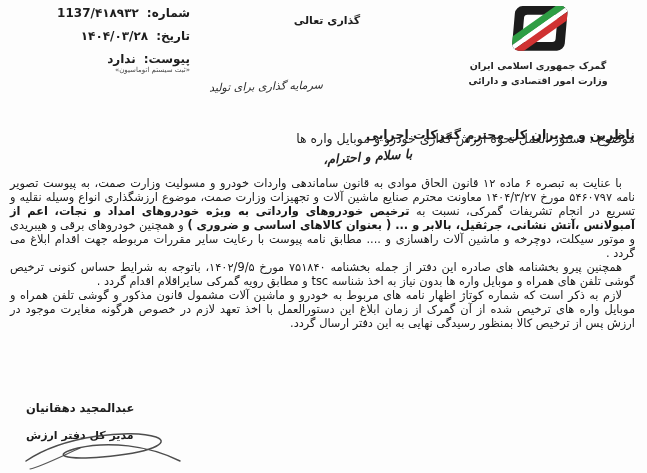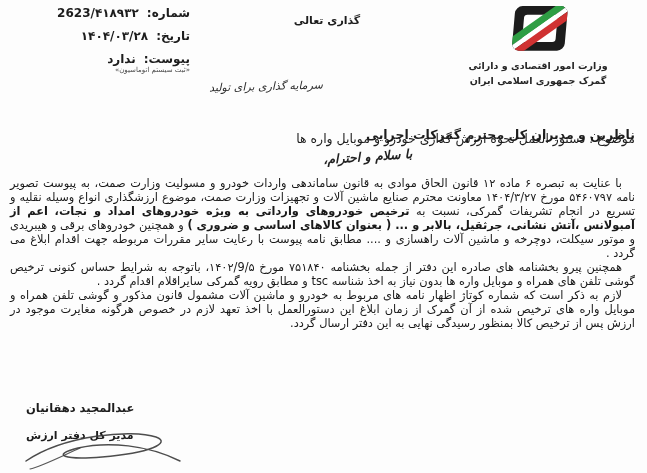--- a/index.html
+++ b/index.html
@@ -53,21 +53,21 @@
   .sig-scrawl { position:absolute; top:26px; left:-6px; pointer-events:none; }
 </style>
 </head>
 <body>
 
 <div class="page">
 
   <div class="meta">
     <div class="meta-row">
       <span class="lbl">شماره:</span>
-      <span class="val">2623/۴۱۸۹۳۲</span>
+      <span class="val">1137/۴۱۸۹۳۲</span>
     </div>
     <div class="meta-row">
       <span class="lbl">تاریخ:</span>
       <span class="val">۱۴۰۴/۰۳/۲۸</span>
     </div>
     <div class="meta-row" style="margin-bottom:2px;">
       <span class="lbl">پیوست:</span>
       <span class="val">ندارد</span>
     </div>
     <div class="meta-note">«ثبت سیستم اتوماسیون»</div>
@@ -87,22 +87,22 @@
         <rect x="34" y="14" width="42" height="34" rx="4" fill="#ffffff"></rect>
         <g clip-path="url(#logoClip)">
           <g transform="rotate(-37 55 31)">
             <rect x="-20" y="19" width="150" height="9" fill="#2f9e44"></rect>
             <rect x="-20" y="28" width="150" height="6" fill="#ffffff"></rect>
             <rect x="-20" y="34" width="150" height="9" fill="#d03232"></rect>
           </g>
         </g>
       </g>
     </svg>
+    <div class="org-line">گمرک جمهوری اسلامی ایران</div>
     <div class="org-line">وزارت امور اقتصادی و دارائی</div>
-    <div class="org-line">گمرک جمهوری اسلامی ایران</div>
   </div>
 
   <div class="slogan">سرمایه گذاری برای تولید</div>
 
   <div class="addressee">ناظرین و مدیران کل محترم گمرکات اجرایی</div>
   <div class="subject">موضوع : دستور العمل نحوه ارزش گذاری خودرو و موبایل واره ها</div>
 
   <div class="salutation">با سلام و احترام،</div>
 
   <div class="body-text">

